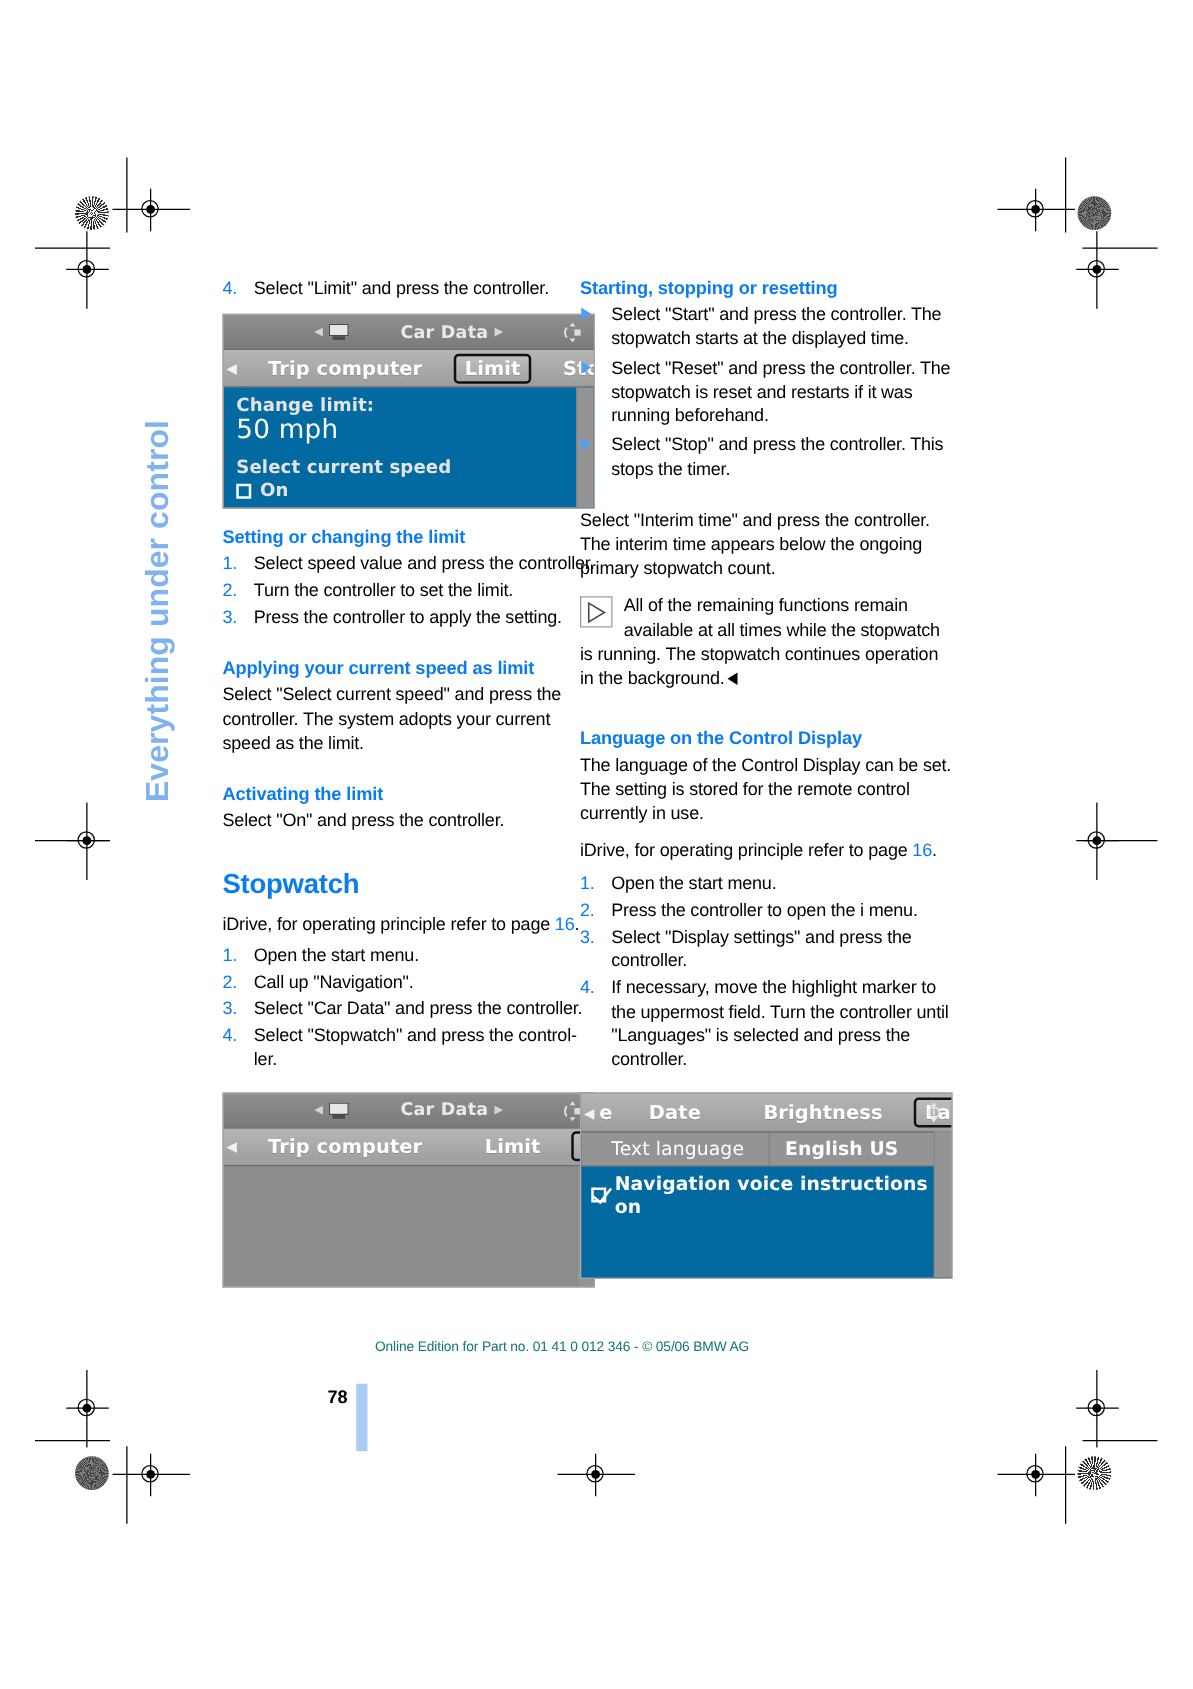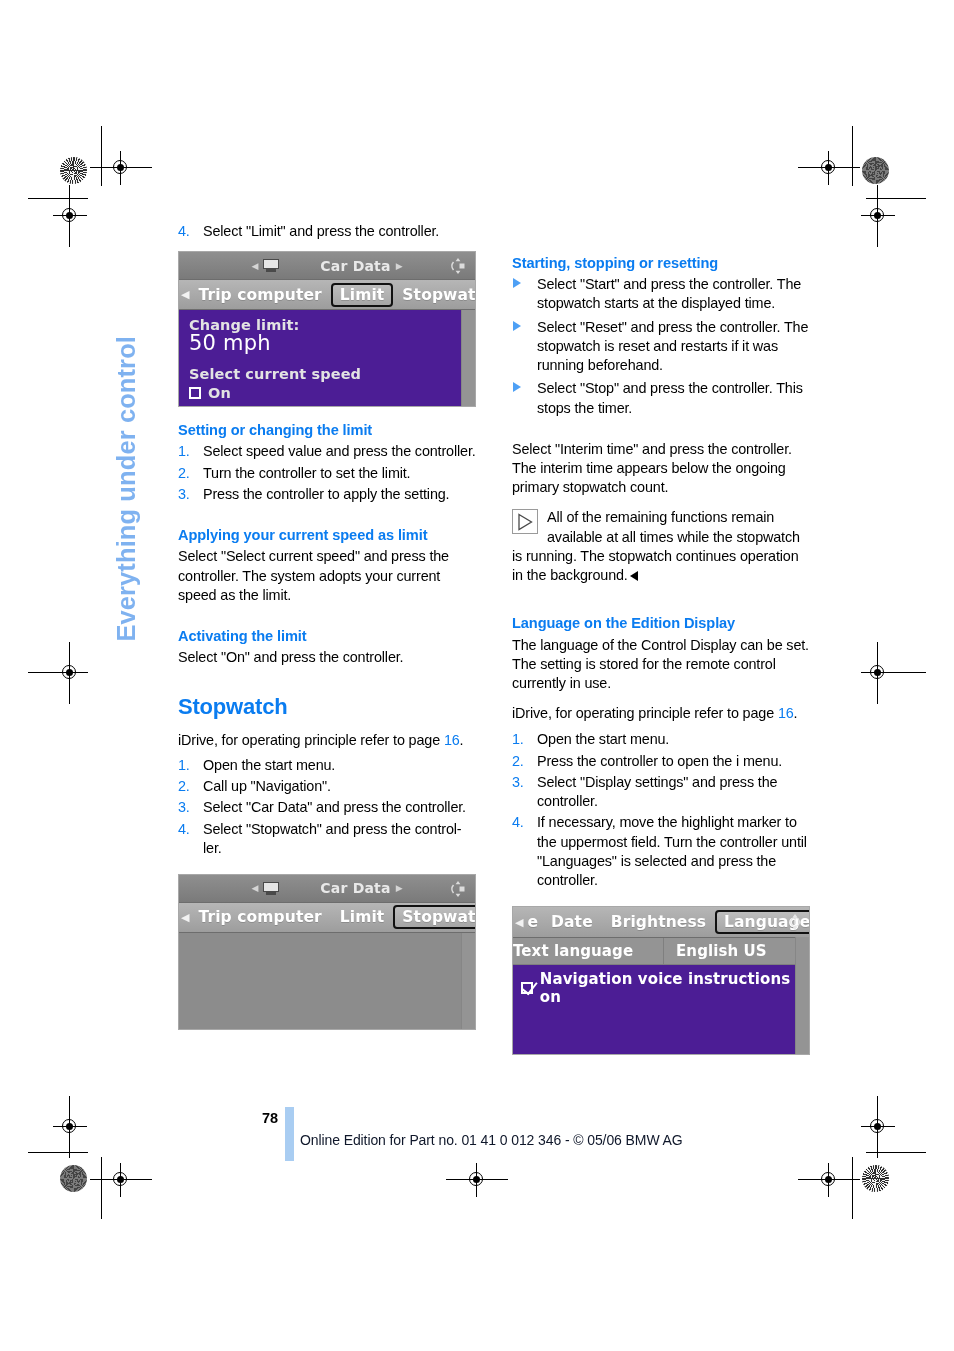--- a/index.html
+++ b/index.html
@@ -93,21 +93,21 @@
     line-height: 1;
   }
 
   
   .col {
     position: absolute;
     top: 222px;
     width: 298px;
   }
   .col-left  { left: 178px; }
-  .col-right { left: 512px; margin-top: 32px; }
+  .col-right { left: 464px; }
 
   h1.sec {
     font-size: 22px;
     font-weight: bold;
     color: #0a7cf0;
     margin: 0 0 11px 0;
     line-height: 1.1;
     letter-spacing: -0.2px;
   }
   h2.sub {
@@ -290,21 +290,21 @@
     border-bottom: 1px solid #6d6d6d;
     display: flex;
     align-items: center;
     padding: 0 2px;
     position: relative;
   }
   .shot .tabbar .tab {
     font-size: 15.5px;
     font-weight: 600;
     color: #ffffff;
-    padding: 0 9px;
+    padding: 0 25px;
     letter-spacing: .1px;
     white-space: nowrap;
     text-shadow: 0 1px 0 rgba(0,0,0,.15);
   }
   .shot .tabbar .tab.sel {
     border: 2.2px solid #111;
     border-radius: 4px;
     padding: 0 7px;
     line-height: 20px;
     background: linear-gradient(#bdbdbd, #a5a5a5);
@@ -314,21 +314,21 @@
     width: 15px;
     display: flex;
     align-items: center;
     justify-content: center;
     color: #f2f2f2;
     font-size: 11px;
   }
   .shot .tabbar .spacer { flex: 1; }
   .shot .content {
     position: relative;
-    background: #4c1d95;
+    background: #0369a1;
     padding: 7px 10px 0 10px;
     box-sizing: border-box;
     height: calc(100% - 58px);
   }
   .shot .lbl {
     font-size: 14.5px;
     color: #e3e3e3;
     font-weight: 600;
     letter-spacing: .1px;
   }
@@ -405,24 +405,24 @@
   
   .lang-row {
     display: flex;
     height: 26px;
     align-items: center;
     background: #949494;
     border-bottom: 1px solid #7f7f7f;
   }
   .lang-row .k {
     width: 150px;
-    padding-left: 0;
+    padding-left: 24px;
     font-size: 15px;
     color: #fff;
-    font-weight: 700;
+    font-weight: 400;
     box-sizing: border-box;
     letter-spacing: .1px;
   }
   .lang-row .v {
     flex: 1;
     padding-left: 12px;
     font-size: 15px;
     color: #fff;
     font-weight: 600;
     border-left: 1px solid #7f7f7f;
@@ -455,23 +455,23 @@
     position: absolute;
     left: 285px;
     top: 1107px;
     width: 9px;
     height: 54px;
     background: #a9cdf2;
   }
   .footer {
     position: absolute;
     left: 300px;
-    top: 1132px;
-    font-size: 14px;
-    color: #0f172a;
+    top: 1072px;
+    font-size: 11px;
+    color: #0f766e;
     letter-spacing: -0.1px;
   }
 </style>
 </head>
 <body>
 
 <div class="page">
 
   <div class="halftone" style="left:60px;top:157px;"></div>
   <div class="regmark wide" style="left:104px;top:151px;">
@@ -701,21 +701,21 @@
           </svg>
       </span>
       <span>All of the remaining functions remain available at all times while the stopwatch is running. The stopwatch continues operation in the background.</span><span class="endmark"></span>
     </div>
 
     <div class="gap-xl"></div>
 
 
     <div style="height:3px;"></div>
 
-    <h2 class="sub">Language on the Edition Display</h2>
+    <h2 class="sub">Language on the Control Display</h2>
     <p class="body">The language of the Control Display can be set. The setting is stored for the remote control currently in use.</p>
 
     <div style="height:9px;"></div>
 
     <p class="body"><span>iDrive, for operating principle refer to page </span><span class="pageref">16</span><span>.</span></p>
 
     <div style="height:5px;"></div>
 
     <ol class="steps">
       <li>

